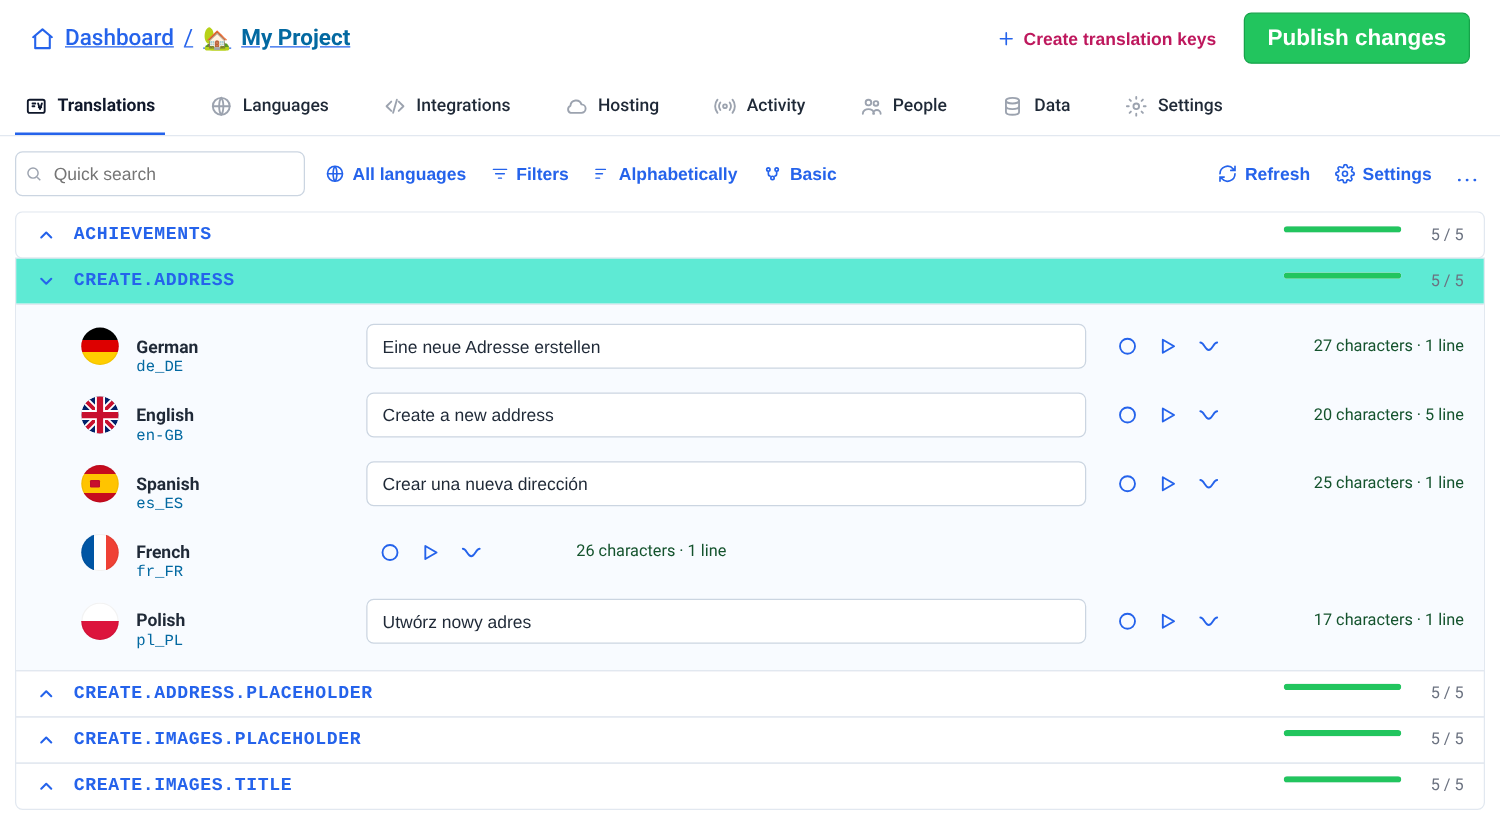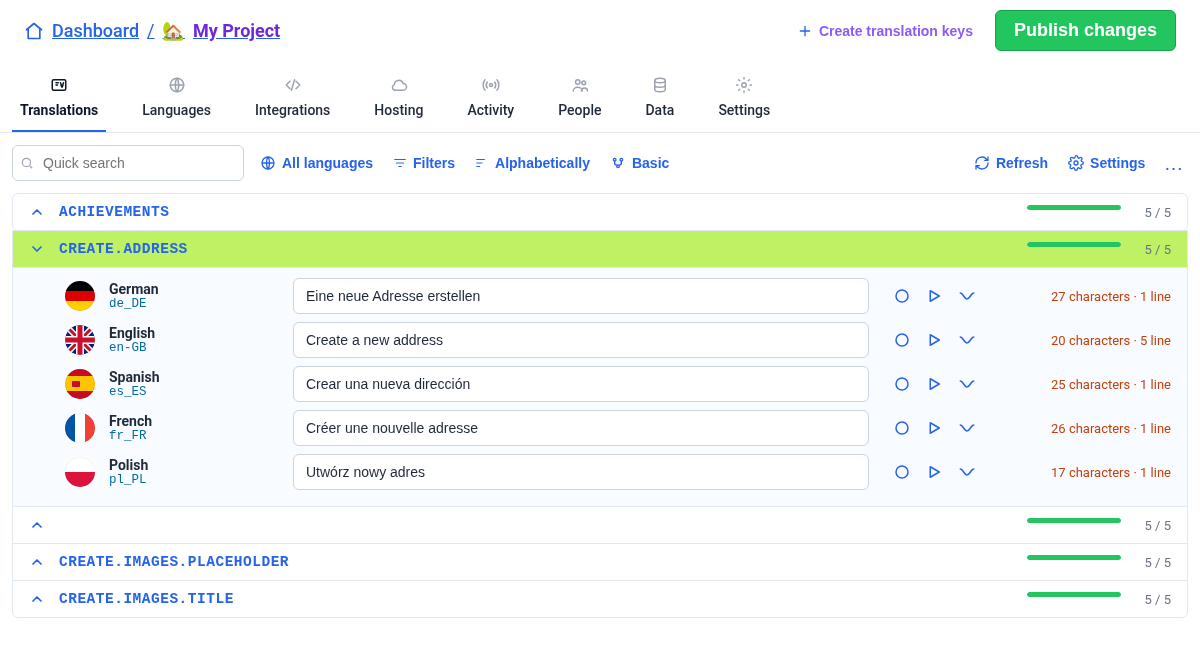--- a/index.html
+++ b/index.html
@@ -4,65 +4,65 @@
   <style>
     * { margin: 0; padding: 0; box-sizing: border-box; }
     body { font-family: -apple-system, BlinkMacSystemFont, "Segoe UI", Roboto, sans-serif; background: #fff; color: #1a202c; font-size: 14px; }
     .app { width: 1200px; height: 651px; display: flex; flex-direction: column; }
 
     
     .header { display: flex; align-items: center; padding: 10px 24px; border-bottom: 1px solid transparent; gap: 12px; }
     .breadcrumb { display: flex; align-items: center; gap: 8px; font-size: 18px; color: #2563eb; text-decoration: underline; }
     .breadcrumb a { color: #2563eb; text-decoration: none; font-weight: 500; }
     .breadcrumb .sep { color: #2563eb; font-weight: 400; }
-    .project-name { color: #6d28d9; font-weight: 700; }
+    .project-name { color: #0369a1; font-weight: 700; }
     .spacer { flex: 1; }
-    .btn-link { display: inline-flex; align-items: center; gap: 6px; color: #8b5cf6; font-weight: 600; background: none; border: none; cursor: pointer; font-size: 14px; padding: 8px 10px; }
+    .btn-link { display: inline-flex; align-items: center; gap: 6px; color: #be185d; font-weight: 600; background: none; border: none; cursor: pointer; font-size: 14px; padding: 8px 10px; }
     .btn-primary { background: #22c55e; color: #fff; border: 1px solid #16a34a; border-radius: 6px; padding: 9px 18px; font-weight: 600; font-size: 18px; cursor: pointer; }
 
     
     .tabs { display: flex; gap: 28px; padding: 0 12px; border-bottom: 1px solid #e2e8f0; margin-top: 2px; }
-    .tab { display: flex; align-items: center; gap: 8px; padding: 12px 8px; color: #1f2937; cursor: pointer; font-weight: 500; border-bottom: 2px solid transparent; flex-direction: column; }
+    .tab { display: flex; align-items: center; gap: 8px; padding: 12px 8px; color: #1f2937; cursor: pointer; font-weight: 500; border-bottom: 2px solid transparent; }
     .tab.active { font-weight: 700; border-bottom-color: #2563eb; color: #0f172a; }
     .tab .icon { color: #9ca3af; }
     .tab.active .icon { color: #0f172a; }
 
     
     .toolbar { display: flex; align-items: center; gap: 12px; padding: 12px 12px 12px 12px; }
     .search { position: relative; }
     .search input { width: 232px; height: 36px; border: 1px solid #cbd5e1; border-radius: 6px; padding: 0 10px 0 30px; font-size: 14px; color: #64748b; }
     .search .search-icon { position: absolute; left: 8px; top: 50%; transform: translateY(-50%); color: #9ca3af; }
     .toolbar .dd { display: inline-flex; align-items: center; gap: 6px; color: #2563eb; font-weight: 600; background: none; border: none; cursor: pointer; font-size: 14px; padding: 6px 4px; }
     .toolbar .right { margin-left: auto; display: flex; align-items: flex-end; gap: 12px; }
     .more { color: #2563eb; letter-spacing: 2px; font-weight: 700; cursor: pointer; padding: 0 4px; }
 
     
     .list { flex: 1; overflow: auto; padding: 0 12px 0; }
     .group { border: 1px solid #e2e8f0; border-radius: 6px; }
     .group + .group { margin-top: -1px; border-top: 1px solid #e2e8f0; border-radius: 0; }
     .group.first { border-top-left-radius: 6px; border-top-right-radius: 6px; }
     .group.last { border-bottom-left-radius: 6px; border-bottom-right-radius: 6px; }
     .group-header { display: flex; align-items: center; gap: 14px; padding: 10px 16px; cursor: pointer; }
-    .group-header.expanded { background: #bef264; }
+    .group-header.expanded { background: #5eead4; }
     .key-name { font-family: "SFMono-Regular","Consolas","Liberation Mono","Menlo",monospace; color: #2563eb; font-weight: 700; letter-spacing: 0.5px; font-size: 14.5px; }
     .progress-wrap { margin-left: auto; display: flex; align-items: flex-start; gap: 10px; }
     .progress { width: 94px; height: 5px; background: #e2e8f0; border-radius: 3px; position: relative; overflow: hidden; }
     .progress .bar { position: absolute; inset: 0; background: #22c55e; border-radius: 3px; }
     .progress-text { color: #6b7280; font-size: 13px; min-width: 40px; text-align: right; }
 
     .rows { padding: 10px 16px 16px 52px; background: #f8fbff; border-top: 1px solid #e2e8f0; display: flex; flex-direction: column; gap: 8px; }
     .row { display: flex; align-items: center; gap: 14px; }
     .flag { width: 30px; height: 30px; border-radius: 50%; flex: none; box-shadow: inset 0 0 0 1px rgba(0,0,0,0.05); overflow: hidden; }
-    .lang { width: 170px; flex: none; }
+    .lang { width: 170px; flex: none; margin-top: 16px; }
     .lang .lang-name { font-weight: 700; color: #1f2937; font-size: 14px; line-height: 1.2; }
     .lang .lang-code { font-family: "SFMono-Regular","Consolas","Liberation Mono","Menlo",monospace; color: #0369a1; font-size: 12.5px; }
     .row input.tr { flex: 1; height: 36px; border: 1px solid #cbd5e1; border-radius: 6px; padding: 0 12px; font-size: 14px; background: #fff; color: #1f2937; }
     .row .actions { display: flex; align-items: center; gap: 14px; margin-left: 10px; }
     .row .actions .ic { color: #2563eb; cursor: pointer; display: inline-flex; }
-    .row .meta { width: 180px; text-align: right; color: #c2410c; font-size: 13px; }
+    .row .meta { width: 180px; text-align: right; color: #14532d; font-size: 13px; }
 
     
     svg { display: block; }
     .chev { color: #2563eb; }
 
     
     .flag-de { background: linear-gradient(#000 0 33.3%, #dd0000 33.3% 66.6%, #ffce00 66.6% 100%); }
     .flag-es { background: linear-gradient(#c60b1e 0 25%, #ffc400 25% 75%, #c60b1e 75% 100%); position: relative; }
     .flag-es::after { content:""; position:absolute; left:7px; top:12px; width:8px; height:6px; background:#c8102e; border-radius:1px; box-shadow: 0 0 0 1px rgba(0,0,0,0.05) inset; }
     .flag-fr { background: linear-gradient(90deg,#0055a4 0 33.3%, #fff 33.3% 66.6%, #ef4135 66.6% 100%); }
@@ -370,21 +370,20 @@
               </span>
         </span>
         <span class="meta">25 characters · 1 line</span>
           </div>
           <div class="row">
         <span class="flag flag-fr"></span>
         <span class="lang">
           <div class="lang-name">French</div>
           <div class="lang-code">fr_FR</div>
         </span>
-        <input class="tr" type="text" value="Créer une nouvelle adresse" style="">
         <span class="actions">
           <span class="ic">
                 <svg width="18" height="18" viewBox="0 0 24 24" fill="none" stroke="#2563eb" stroke-width="2">
                   <circle cx="12" cy="12" r="8"></circle>
                 </svg>
               </span>
           <span class="ic">
                 <svg width="18" height="18" viewBox="0 0 24 24" fill="none" stroke="#2563eb" stroke-width="2" stroke-linejoin="round">
                   <path d="M7 5l12 7-12 7V5z"></path>
                 </svg>
@@ -425,20 +424,21 @@
           </div>
         </div>
       </div>
       <div class="group">
         <div class="group-header">
     <span class="chev">
             <svg width="16" height="16" viewBox="0 0 24 24" fill="none" stroke="#2563eb" stroke-width="2.5" stroke-linecap="round" stroke-linejoin="round">
               <path d="M6 15l6-6 6 6"></path>
             </svg>
           </span>
+    <span class="key-name">CREATE.ADDRESS.PLACEHOLDER</span>
     <span class="progress-wrap">
       <span class="progress">
               <span class="bar" style="width:100%"></span>
             </span>
       <span class="progress-text">5 / 5</span>
     </span>
         </div>
       </div>
       <div class="group">
         <div class="group-header">

